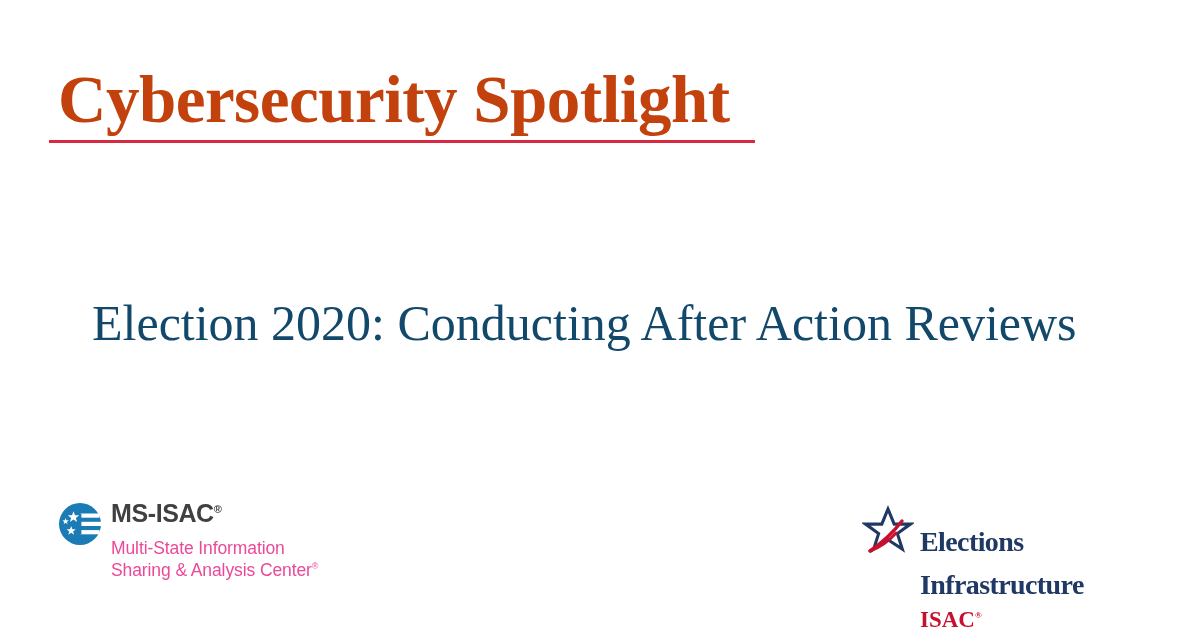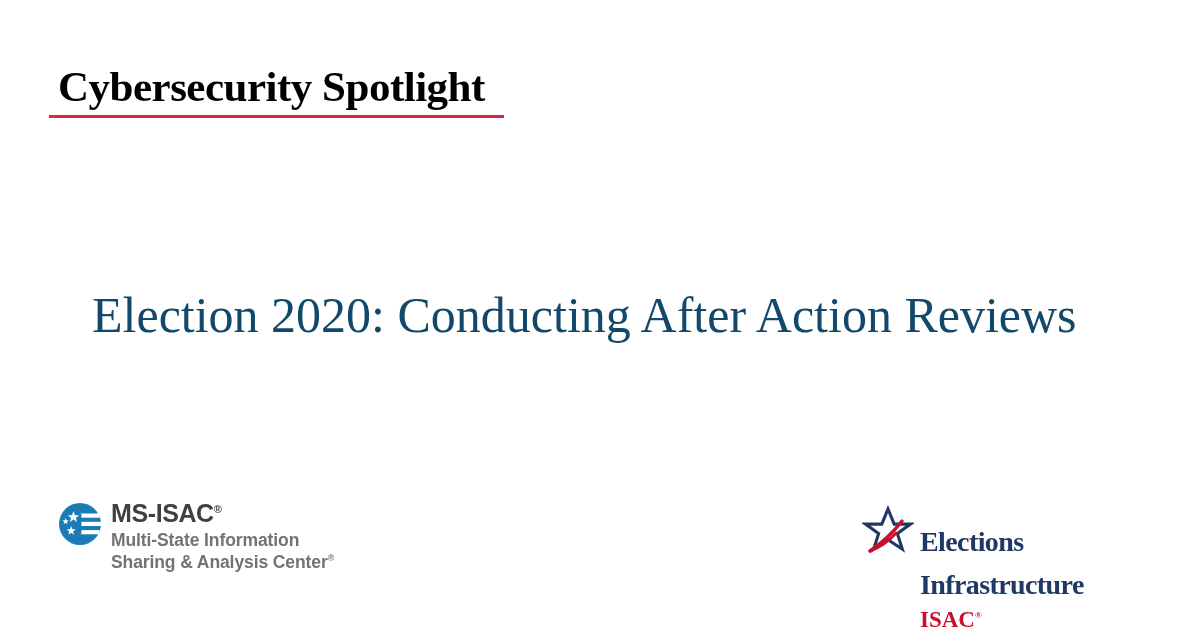--- a/index.html
+++ b/index.html
@@ -21,34 +21,34 @@
   
   .title-block {
     position: absolute;
     left: 49px;
     top: 64px;
   }
   .title-text {
     display: inline-block;
     font-family: "Liberation Serif", "DejaVu Serif", serif;
     font-weight: bold;
-    font-size: 43px;
+    font-size: 67px;
     line-height: 1.05;
     letter-spacing: -0.5px;
-    color: #000000;
+    color: #c2410c;
     padding: 0 9px 6px 9px;
     border-bottom: 3px solid #d7293f;
     white-space: pre;
   }
 
   
   .subtitle {
     position: absolute;
     left: 92px;
-    top: 288px;
+    top: 296px;
     font-family: "Liberation Serif", "DejaVu Serif", serif;
     font-weight: normal;
     font-size: 50px;
     line-height: 1.1;
     color: #12496b;
     white-space: pre;
   }
 
   
   .msisac {
@@ -75,24 +75,24 @@
     color: #404040;
     line-height: 1.05;
     white-space: pre;
   }
   .msisac-name .reg {
     font-size: 11px;
     vertical-align: super;
     font-weight: bold;
   }
   .msisac-tag {
-    margin-top: 4px;
+    margin-top: 12px;
     font-size: 17.5px;
-    font-weight: bold;
-    color: #737373;
+    font-weight: normal;
+    color: #ec4899;
     line-height: 1.22;
     letter-spacing: -0.1px;
     white-space: pre;
   }
   .msisac-tag .reg {
     font-size: 9px;
     vertical-align: super;
   }
 
   

